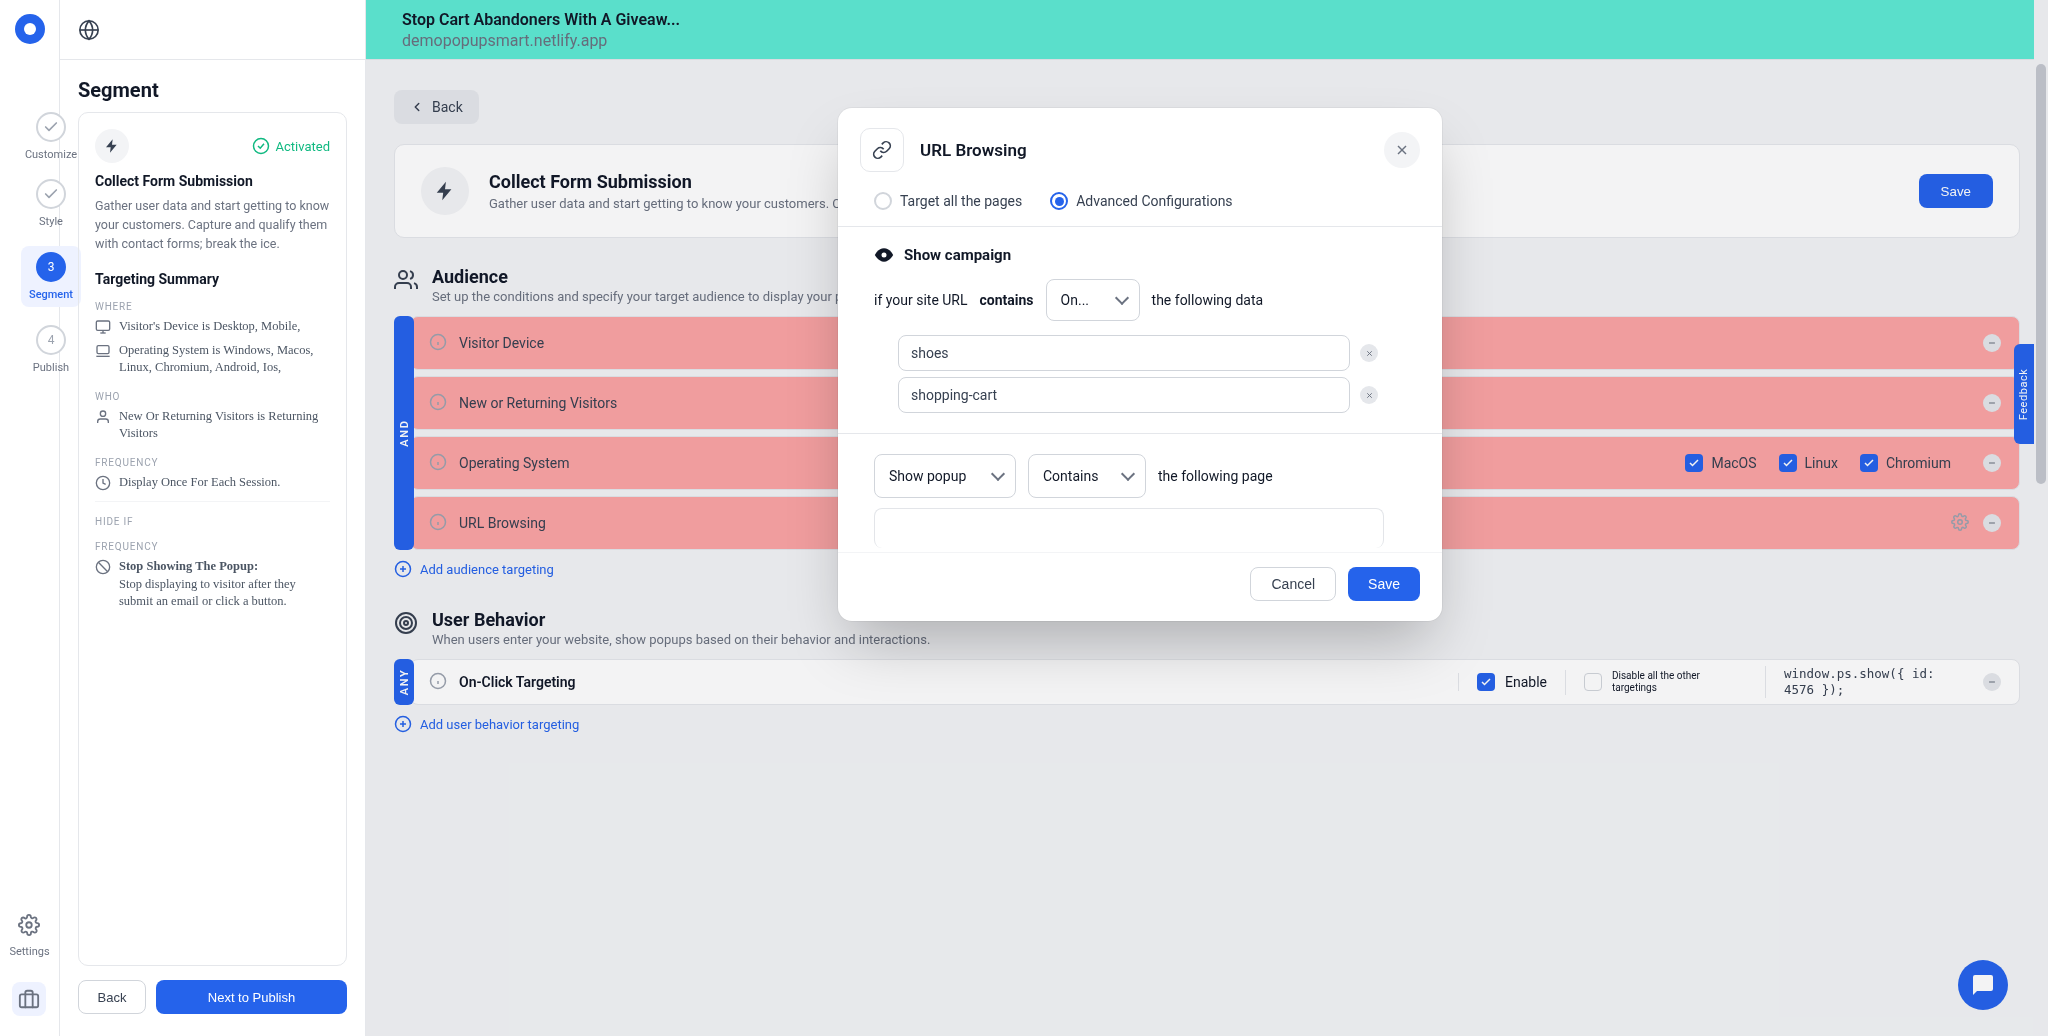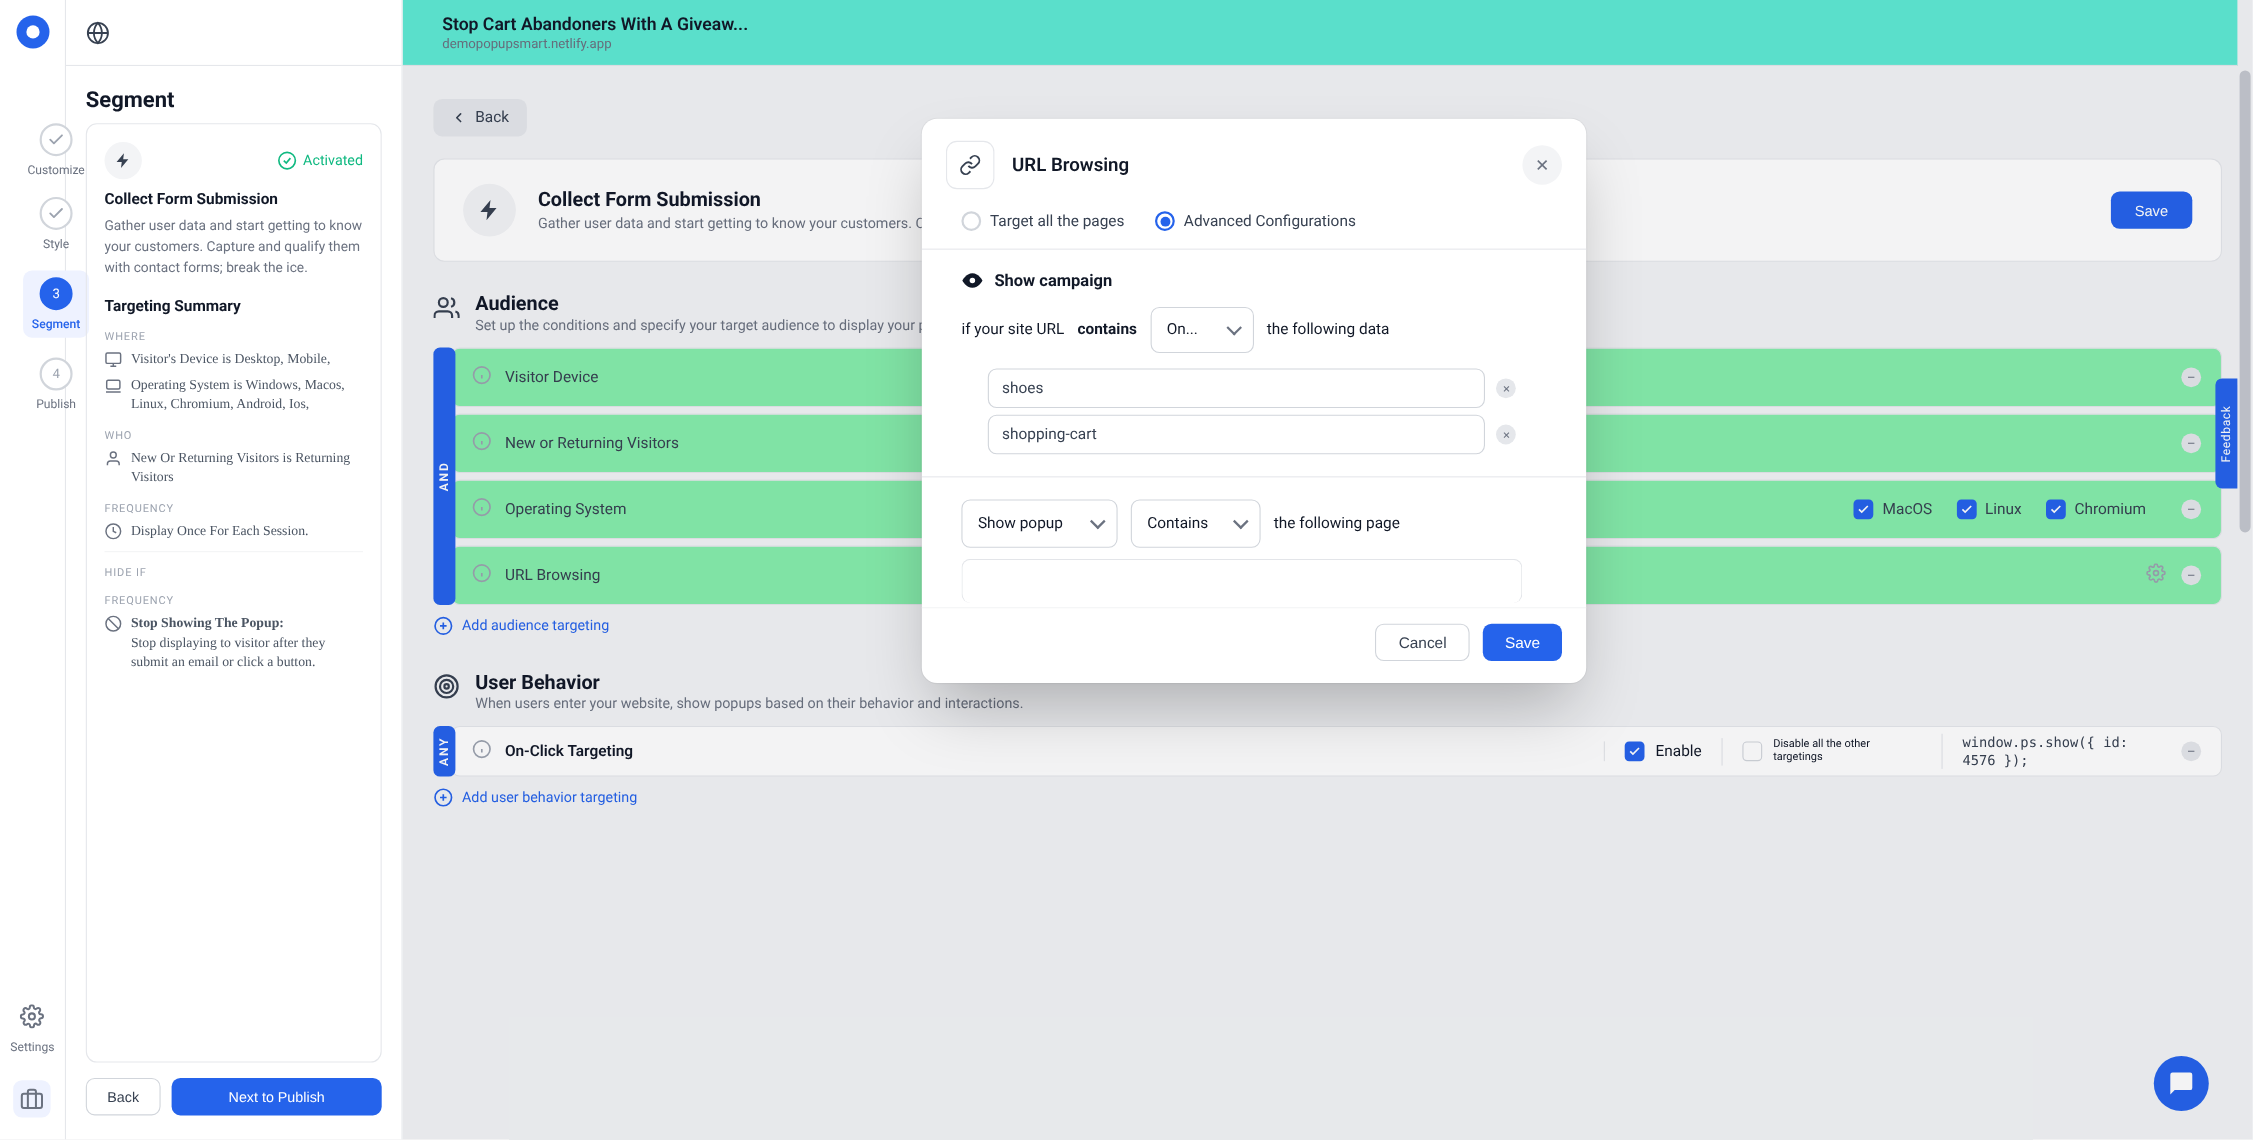--- a/index.html
+++ b/index.html
@@ -45,42 +45,42 @@
   .col2-foot{padding:14px 18px 22px;display:flex;gap:10px;}
   .btn{height:34px;border-radius:8px;font-size:13px;font-weight:500;display:flex;align-items:center;justify-content:center;cursor:pointer;border:none;}
   .btn-ghost{flex:0 0 68px;background:#fff;border:1px solid #d1d5db;color:#374151;}
   .btn-primary{flex:1;background:#2563eb;color:#fff;}
 
   
   .main{flex:1;position:relative;overflow:hidden;background:#f3f4f6;}
   .main-inner{padding:24px 28px 40px;min-height:100%; }
   .topbar{position:absolute;top:0;left:0;right:14px;height:60px;background:#5eead4;border-bottom:1px solid #e5e7eb;display:flex;align-items:center;padding:0 20px 0 0;}
   .topbar .title{font-size:16px;font-weight:600;}
-  .topbar .sub{font-size:12px;color:#6b7280;margin-top:2px;}
+  .topbar .sub{font-size:16px;color:#6b7280;margin-top:2px;}
   .topbar-left{display:flex;flex-direction:column;padding-left:36px;}
   .main-inner{padding-top:90px;}
   .back-pill{display:inline-flex;align-items:center;gap:8px;background:#e5e7eb;border-radius:8px;height:34px;padding:0 16px;color:#374151;font-size:14px;}
   .hero{margin-top:20px;background:#fff;border:1px solid #e5e7eb;border-radius:10px;padding:22px 26px;display:flex;align-items:center;gap:20px;}
   .hero .hb{width:48px;height:48px;border-radius:50%;background:#f3f4f6;display:flex;align-items:center;justify-content:center;}
   .hero .hb svg{width:22px;height:22px;fill:#374151;}
   .hero-txt h3{font-size:18px;font-weight:700;margin-bottom:4px;}
   .hero-txt p{font-size:13px;color:#6b7280;}
   .save-btn{margin-left:auto;height:34px;padding:0 22px;border-radius:8px;background:#2563eb;color:#fff;font-weight:500;border:none;}
 
   .section{margin-top:28px;}
   .sec-head{display:flex;gap:14px;align-items:flex-start;margin-bottom:12px;}
   .sec-head svg{width:24px;height:24px;stroke:#374151;flex-shrink:0;margin-top:2px;}
   .sec-head h4{font-size:18px;font-weight:700;}
   .sec-head p{font-size:13px;color:#6b7280;margin-top:2px;}
 
   .rows-wrap{display:flex;gap:0;}
   .and-bar{width:20px;background:#2563eb;border-radius:6px;position:relative;flex-shrink:0; margin-right:-4px; z-index:1;}
   .and-bar span{position:absolute;top:50%;left:50%;transform:translate(-50%,-50%) rotate(-90deg);color:#fff;font-size:11px;letter-spacing:.15em;font-weight:600;}
   .rows{flex:1;display:flex;flex-direction:column;}
-  .row{background:#86efac;border:1px solid #e5e7eb;border-radius:8px;height:54px;display:flex;align-items:center;padding:0 18px;margin-bottom:6px;gap:12px;font-size:14px;color:#374151;}
+  .row{background:#fca5a5;border:1px solid #e5e7eb;border-radius:8px;height:54px;display:flex;align-items:center;padding:0 18px;margin-bottom:6px;gap:12px;font-size:14px;color:#374151;}
   .row:last-child{margin-bottom:0;}
   .row .info svg{width:18px;height:18px;stroke:#9ca3af;}
   .row .end{margin-left:auto;display:flex;align-items:center;gap:14px;}
   .chk{width:18px;height:18px;border-radius:4px;background:#2563eb;display:flex;align-items:center;justify-content:center;}
   .chk svg{width:12px;height:12px;stroke:#fff;stroke-width:3;}
   .chk.off{background:#fff;border:1.5px solid #d1d5db;}
   .del{width:18px;height:18px;border-radius:50%;background:#e5e7eb;display:flex;align-items:center;justify-content:center;flex-shrink:0;}
   .del svg{width:10px;height:10px;stroke:#6b7280;stroke-width:2.5;}
   .gear-ic svg{width:18px;height:18px;stroke:#9ca3af;}
   .oslist{display:flex;gap:22px;}

